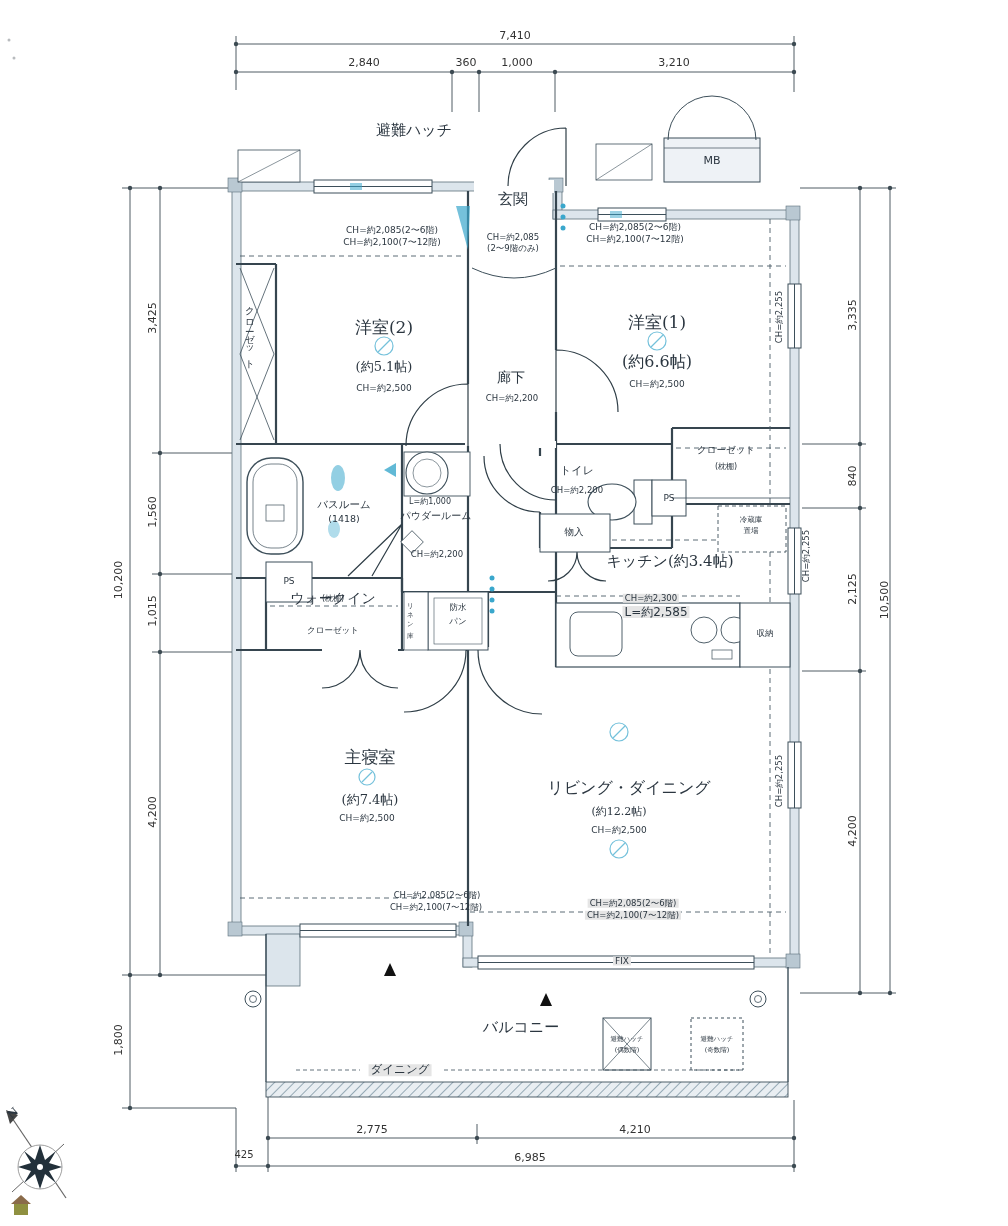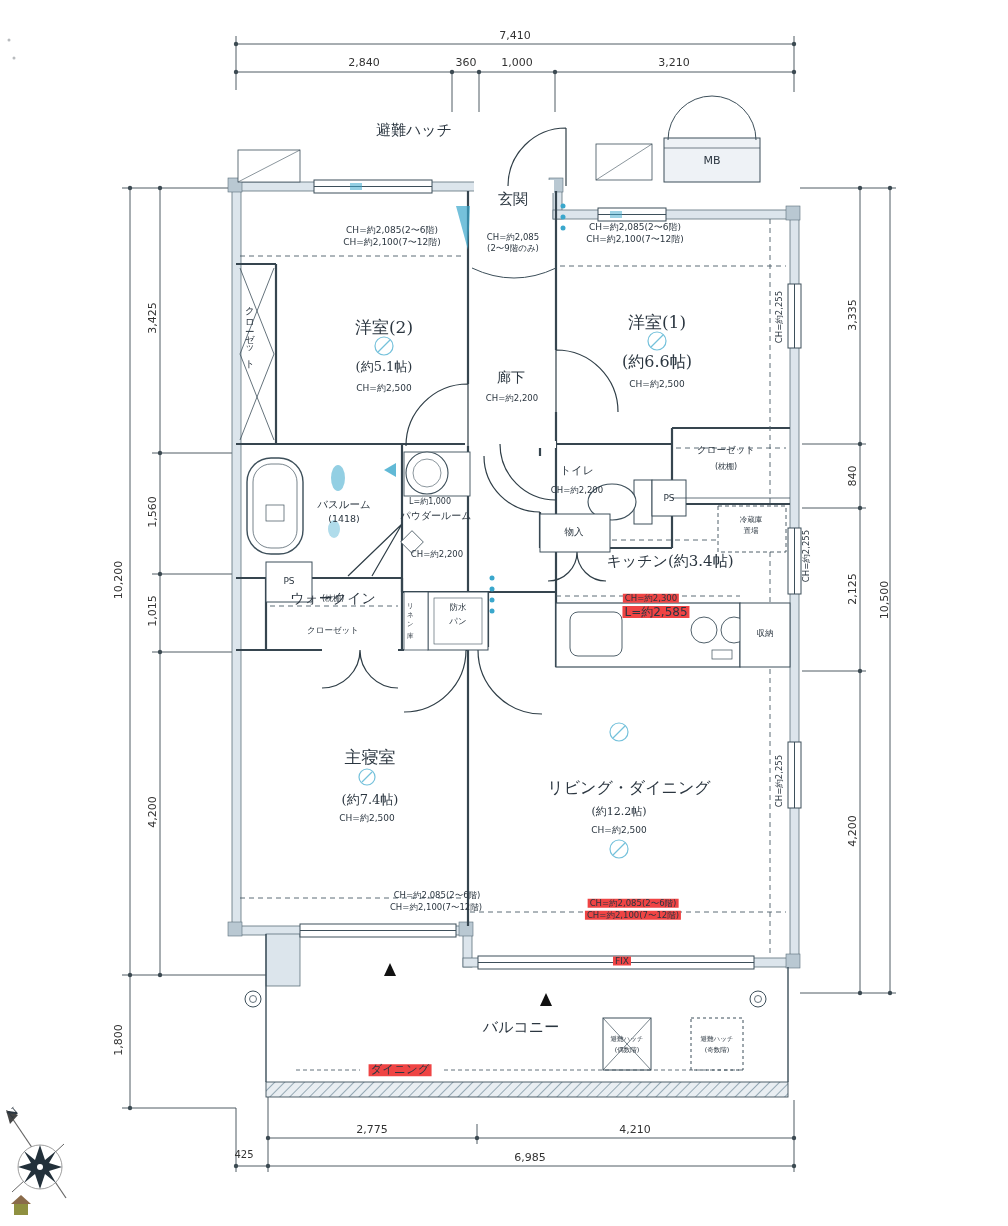--- a/index.html
+++ b/index.html
@@ -4,21 +4,21 @@
 <style>
   html,body{margin:0;padding:0;background:#fff;}
   #canvas{position:relative;width:1008px;height:1226px;background:#fff;overflow:hidden;
           font-family:"DejaVu Sans",sans-serif;}
   #plan-svg{position:absolute;left:0;top:0;}
   .lbl{position:absolute;transform:translate(-50%,-50%);white-space:nowrap;color:#2b3640;
        font-family:"DejaVu Sans",sans-serif;line-height:1;}
   .serif{font-family:"DejaVu Serif",serif;}
   .rot{transform:translate(-50%,-50%) rotate(-90deg);}
   .vert{writing-mode:vertical-rl;text-orientation:upright;letter-spacing:2px;}
-  .bg{background:#ef4444;padding:0 2px;}
+  .bg{background:#e5e5e5;padding:0 2px;}
   .olive{color:#8f9040;font-weight:normal;margin-top:32px;}
   .dim{color:#333;}
 </style>
 </head>
 <body>
 
 <div id="canvas">
 
 <svg id="plan-svg" width="1008" height="1226" viewBox="0 0 1008 1226">
   <defs>

